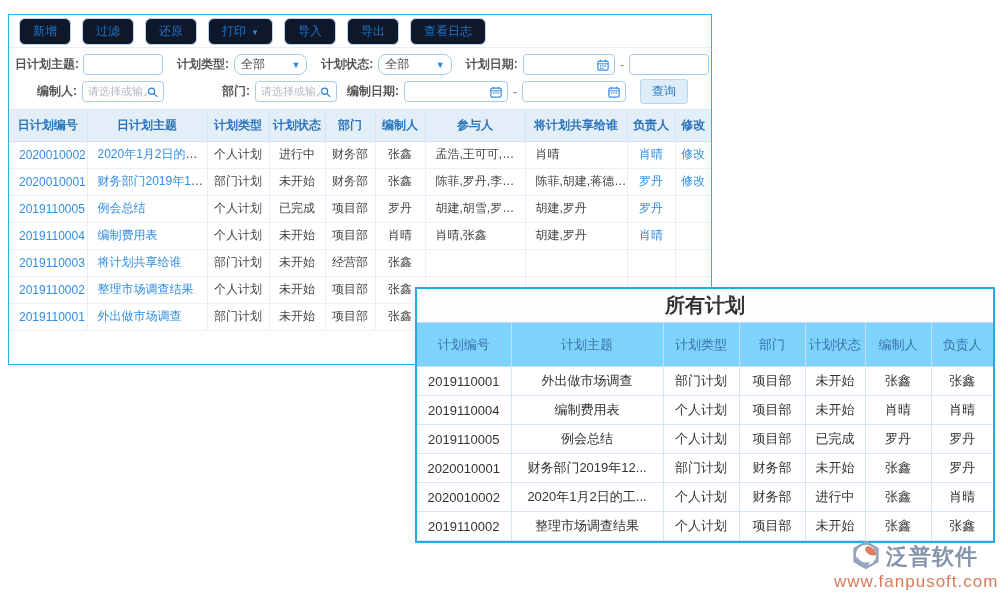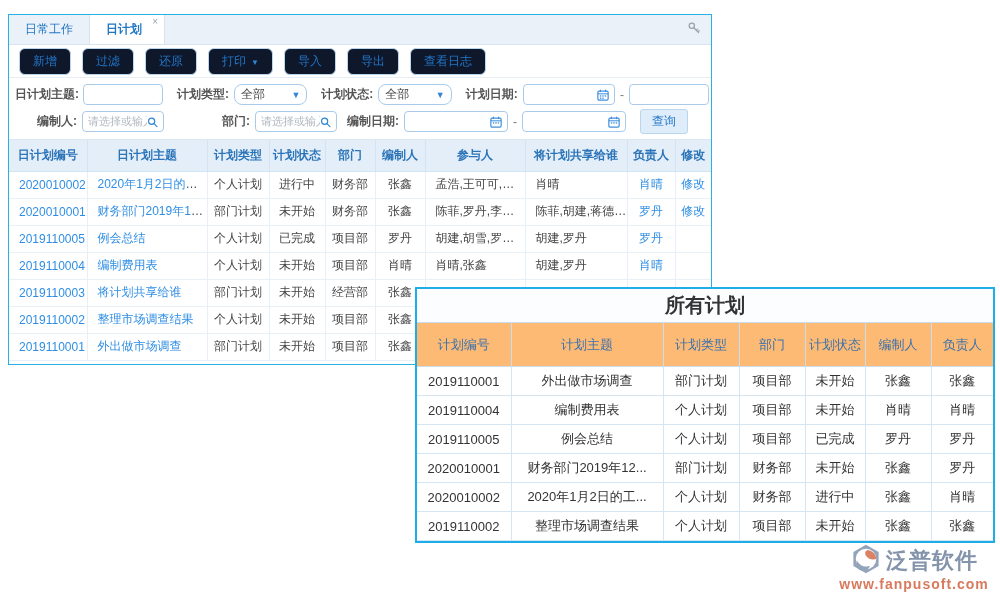--- a/index.html
+++ b/index.html
@@ -57,54 +57,38 @@
   .c { text-align:center; }
   .l { text-align:left; padding-left:10px; }
   a.lnk { color:#2f8ee4; text-decoration:none; cursor:pointer; }
 
   
   .overlay { position:absolute; left:415px; top:287px; width:580px; height:256px;
              background:#fff; border:2px solid #1fade8; overflow:hidden; }
   .overlay-title { height:33px; line-height:33px; text-align:center; font-size:20px;
                    font-weight:bold; color:#333; background:#fcfdff; }
   .ov-table { width:576px; font-size:13px; }
-  .ov-table th { background:#fdba74; color:#3a71ad; font-weight:normal; height:44px;
+  .ov-table th { background:#7dd3fc; color:#3a71ad; font-weight:normal; height:44px;
                  border:1px solid #c9ddf0; padding:2px; line-height:17px; }
   .ov-table td { height:29px; border:1px solid #d5e5f3; color:#333; text-align:center;
                  overflow:hidden; white-space:nowrap; }
   .ov-table tr th:first-child, .ov-table tr td:first-child { border-left:none; }
   .ov-table tr th:last-child, .ov-table tr td:last-child { border-right:none; }
 
   
   .brand { position:absolute; right:6px; bottom:8px; width:160px; text-align:center; }
   .brand-row { display:flex; align-items:center; justify-content:center; gap:4px; }
   .brand-name { font-size:22px; font-weight:bold; color:#8494ab; letter-spacing:1px; }
-  .brand-url { font-size:14px; color:#d87a5e; font-weight:bold; letter-spacing:1px; margin-top:-2px; }
+  .brand-url { font-size:17px; color:#d87a5e; font-weight:normal; letter-spacing:1px; margin-top:-2px; }
 </style>
 </head>
 <body>
 
 <div class="main-window">
 
-  <div class="tabbar">
-    <div class="tab">日常工作</div>
-    <div class="tab active">
-      <span>日计划</span>
-      <span class="tab-close">×</span>
-    </div>
-    <div class="tab-spacer"></div>
-    <div class="keywrap">
-      <span>
-        <svg width="14" height="14" viewBox="0 0 16 16">
-          <circle cx="5.5" cy="5.5" r="3" fill="none" stroke="#97a2ad" stroke-width="1.4"></circle>
-          <path d="M8 8 L13.2 13.2 M10.7 10.7 l1.4 -1.4 M12.5 12.5 l1.4 -1.4" stroke="#97a2ad" stroke-width="1.4" fill="none" stroke-linecap="round"></path>
-        </svg>
-      </span>
-    </div>
-  </div>
 
   <div class="toolbar">
     <button class="tbtn">新增</button>
     <button class="tbtn">过滤</button>
     <button class="tbtn">还原</button>
     <button class="tbtn">
       <span>打印</span><span class="caret">▼</span>
     </button>
     <button class="tbtn">导入</button>
     <button class="tbtn">导出</button>

